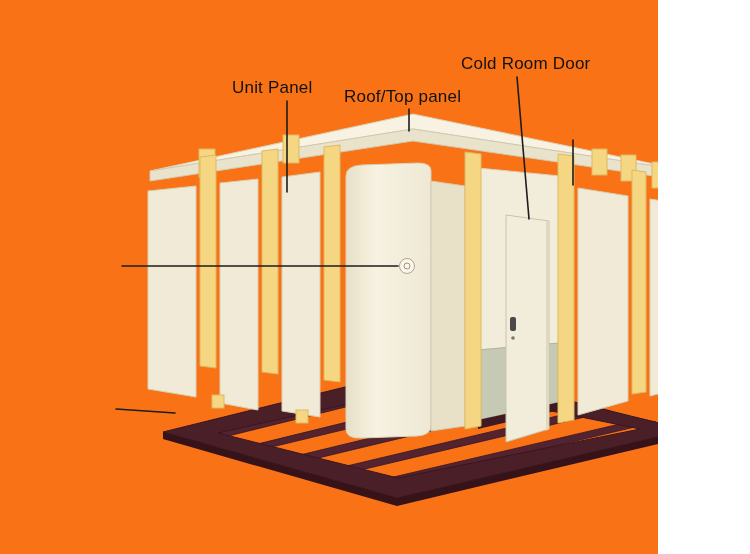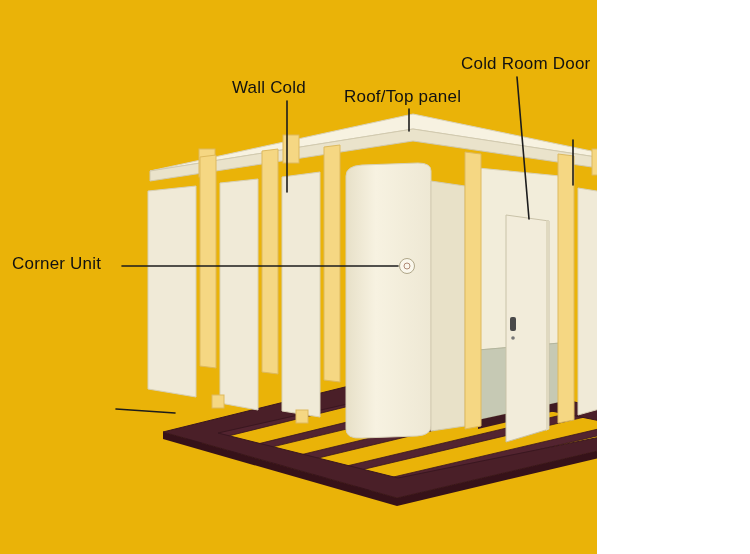--- a/index.html
+++ b/index.html
@@ -3,23 +3,23 @@
 <meta charset="utf-8">
 <style>
   html, body {
     margin: 0;
     padding: 0;
     background: #ffffff;
     font-family: "Liberation Sans", sans-serif;
   }
   .stage {
     position: relative;
-    width: 597px;
+    width: 658px;
     height: 554px;
-    background: #eab308;
+    background: #f97316;
     overflow: hidden;
   }
   .stage svg {
     position: absolute;
     left: 0;
     top: 0;
   }
   .diagram-label {
     position: absolute;
     font-size: 17px;
@@ -115,17 +115,16 @@
       <line class="leader" x1="287" y1="101" x2="287" y2="192"></line>
       <line class="leader" x1="409" y1="109" x2="409" y2="131"></line>
       <line class="leader" x1="517" y1="77" x2="529" y2="219"></line>
       <line class="leader" x1="573" y1="140" x2="573" y2="185"></line>
       <line class="leader" x1="122" y1="266" x2="398" y2="266"></line>
       <line class="leader" x1="116" y1="409" x2="175" y2="413"></line>
     </g>
   </svg>
 
   <div class="diagram-label" style="left:461px; top:54px;">Cold Room Door</div>
-  <div class="diagram-label" style="left:232px; top:78px;">Wall Cold</div>
+  <div class="diagram-label" style="left:232px; top:78px;">Unit Panel</div>
   <div class="diagram-label" style="left:344px; top:87px;text-align:center;">Roof/Top panel</div>
-  <div class="diagram-label" style="left:12px;  top:254px;">Corner Unit</div>
 
 </figure>
 
 </body></html>

